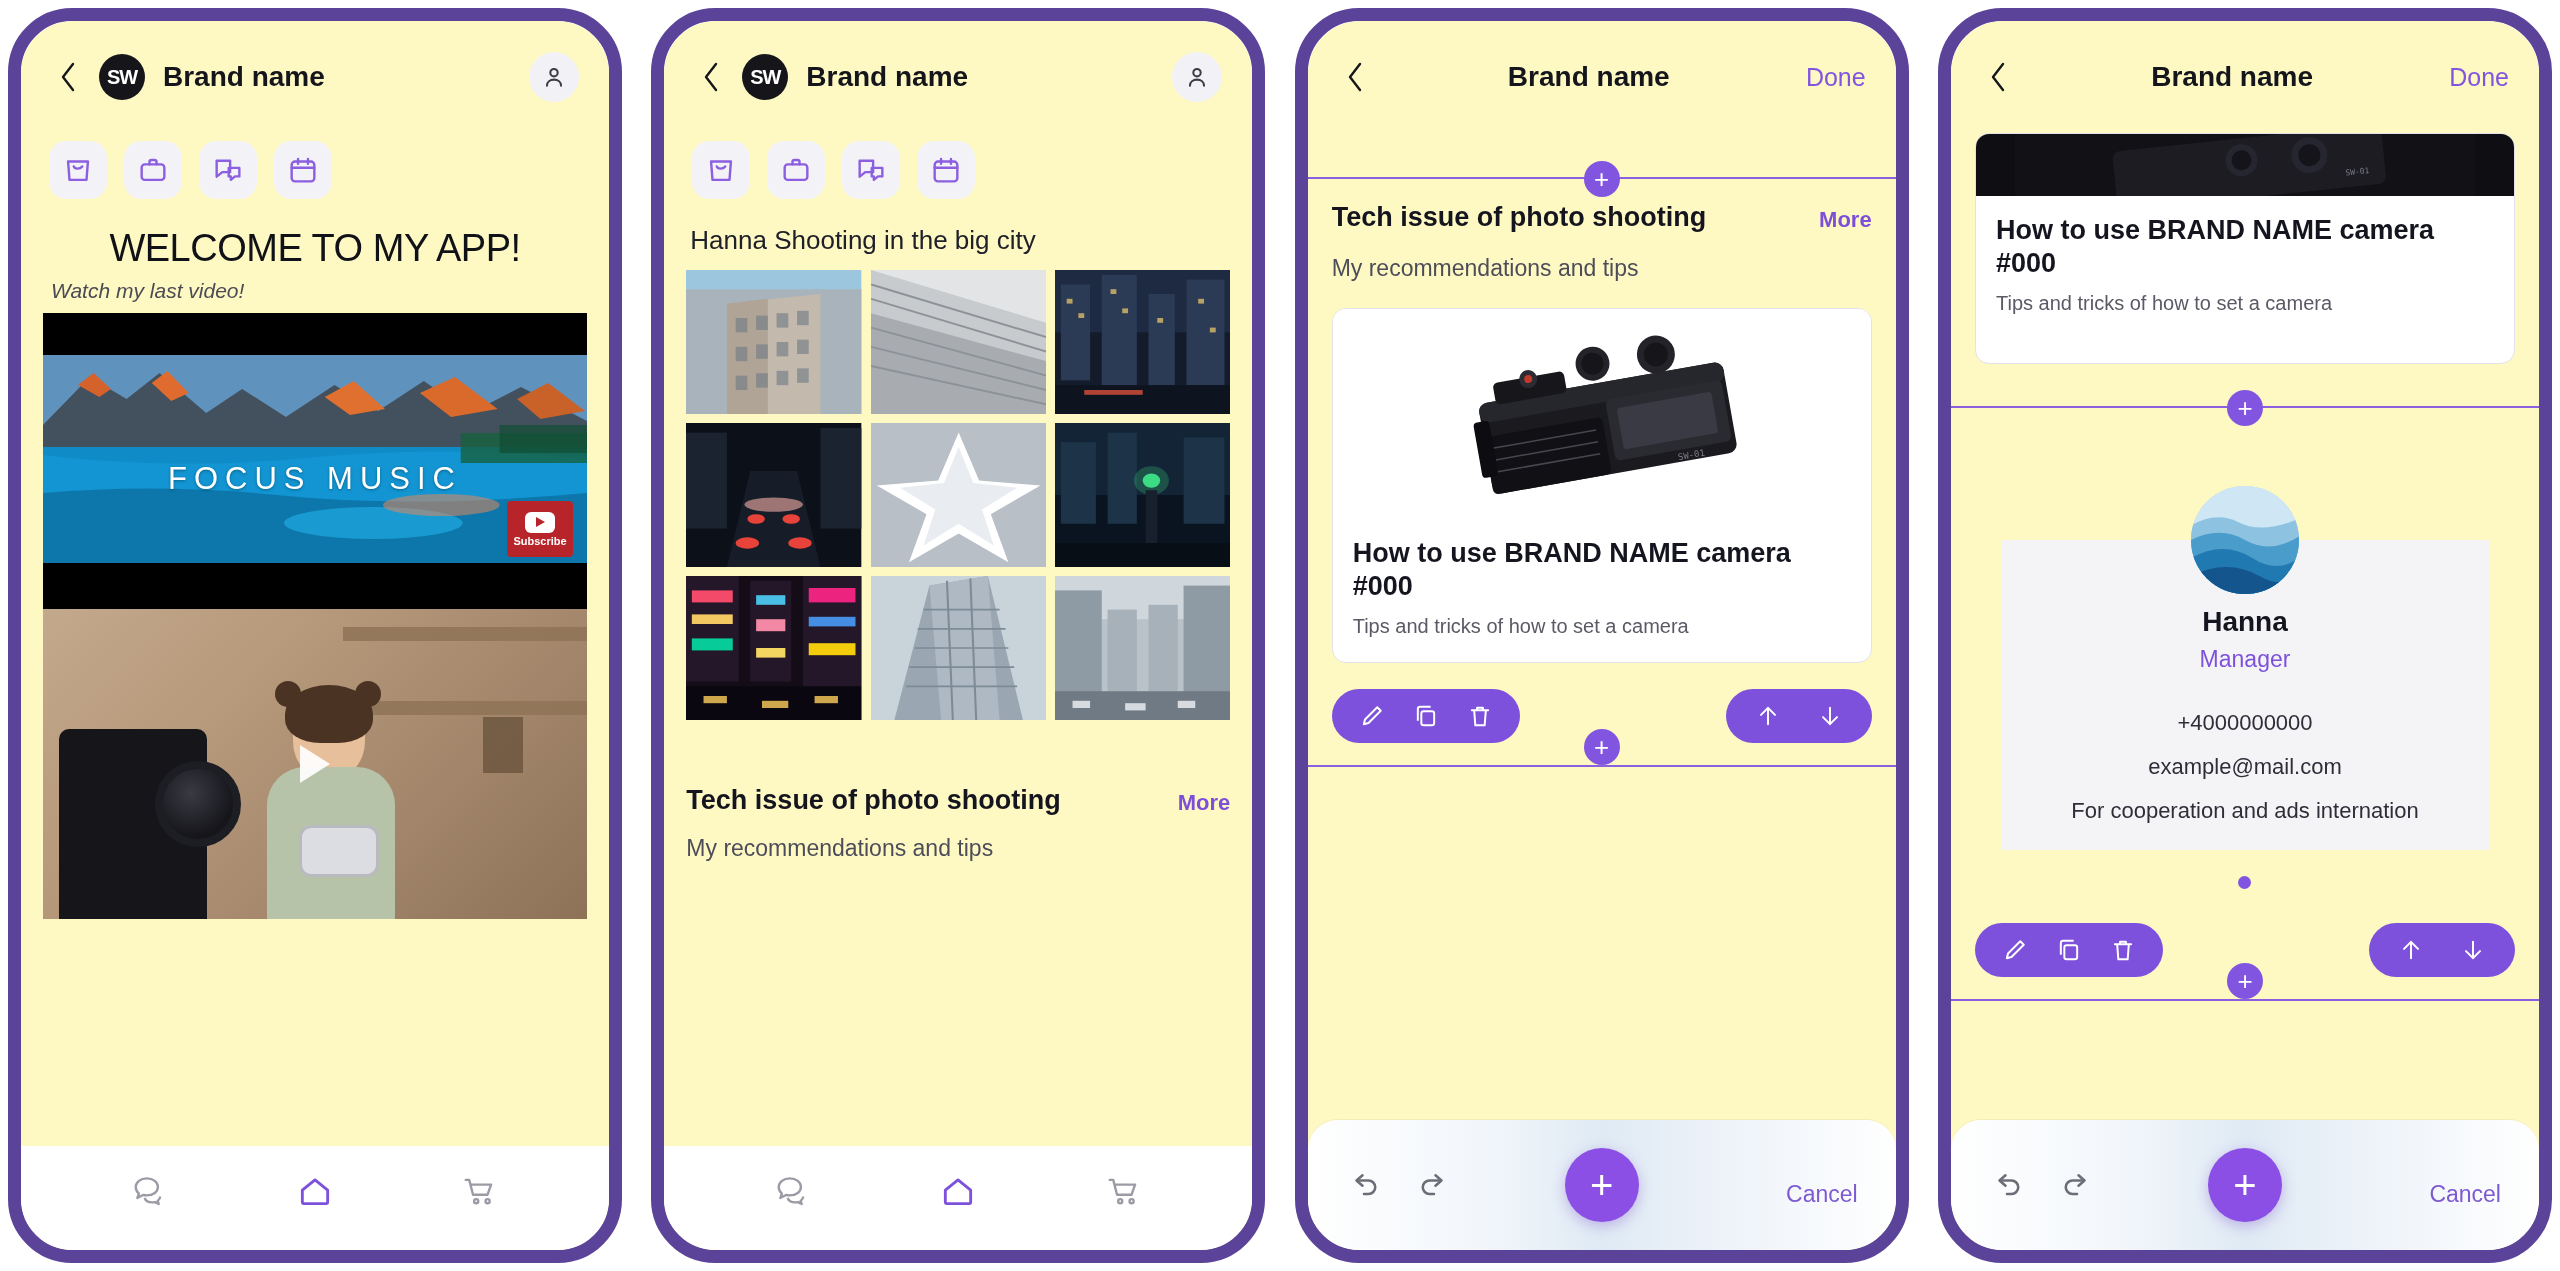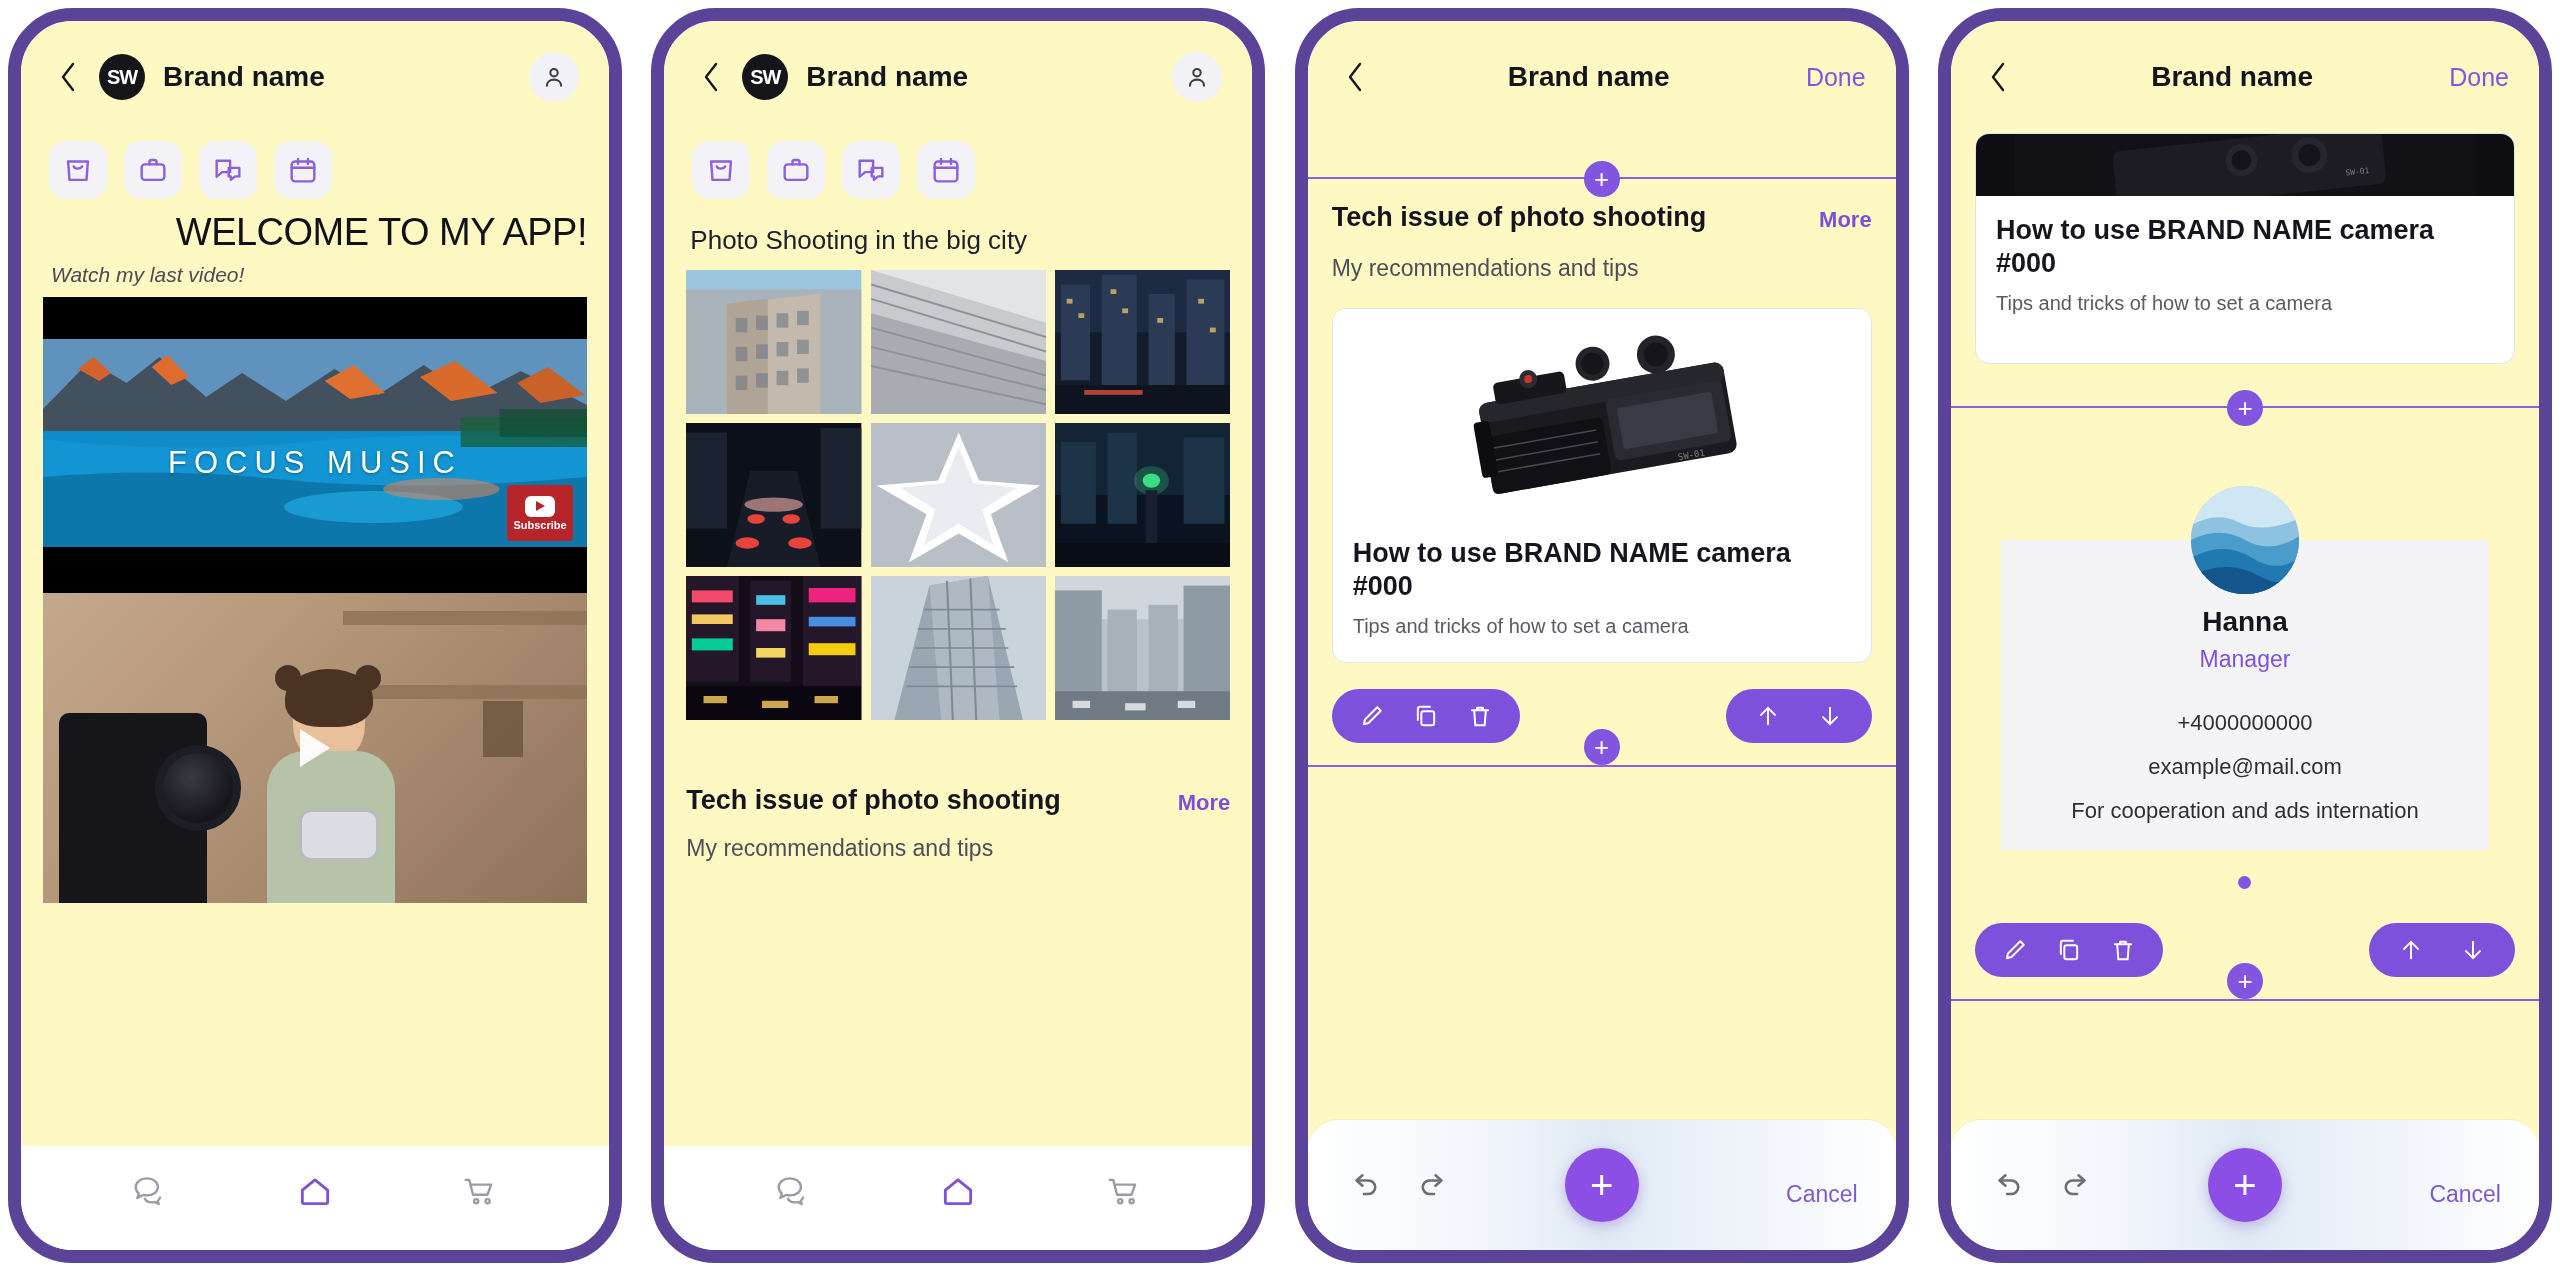--- a/index.html
+++ b/index.html
@@ -110,23 +110,23 @@
   .content {
     flex: 1 1 auto;
     overflow: hidden;
     position: relative;
   }
   .pad { padding: 0 22px; }
 
   .hero-title {
     font-size: 38px;
     color: #111118;
-    text-align: right;
+    text-align: center;
     letter-spacing: -0.5px;
-    margin-top: 2px;
+    margin-top: 18px;
     white-space: nowrap;
   }
   .hero-sub {
     font-size: 21px;
     font-style: italic;
     color: #4b4b55;
     margin: 9px 0 10px 8px;
   }
   .caption-it {
     font-size: 22px;
@@ -605,21 +605,21 @@
         </span>
         <span class="cat-chip">
           <svg width="34" height="34" viewBox="0 0 24 24" fill="none" stroke="#8b5fe0" stroke-width="1.7" stroke-linecap="round" stroke-linejoin="round">
               <rect x="4" y="6" width="16" height="14" rx="2.4"></rect>
               <path d="M4 10.4h16M8.5 4.2v3.4M15.5 4.2v3.4"></path>
             </svg>
         </span>
       </div>
 
       <div class="content pad">
-        <div class="grid-title">Photo Shooting in the big city</div>
+        <div class="grid-title">Hanna Shooting in the big city</div>
 
         <div class="photo-grid">
           <div class="photo-cell">
             <svg width="100%" height="100%" viewBox="0 0 60 60" preserveAspectRatio="none">
                 <rect width="60" height="60" fill="#9cc6dd"></rect>
                 <path d="M0 8h60v52H0z" fill="#a9b3bb"></path>
                 <path d="M14 14 L46 10 L46 60 L14 60 Z" fill="#c4b9ad"></path>
                 <path d="M14 14 L28 12 L28 60 L14 60Z" fill="#b0a496"></path>
                 <g fill="#6e7a84" opacity=".6">
                   <rect x="17" y="20" width="4" height="6"></rect>

